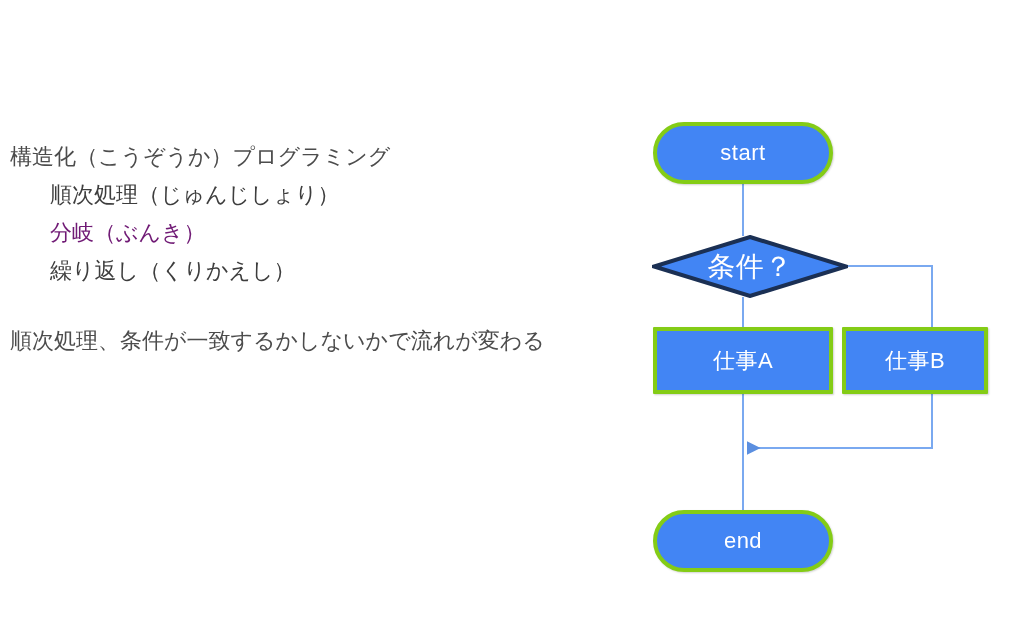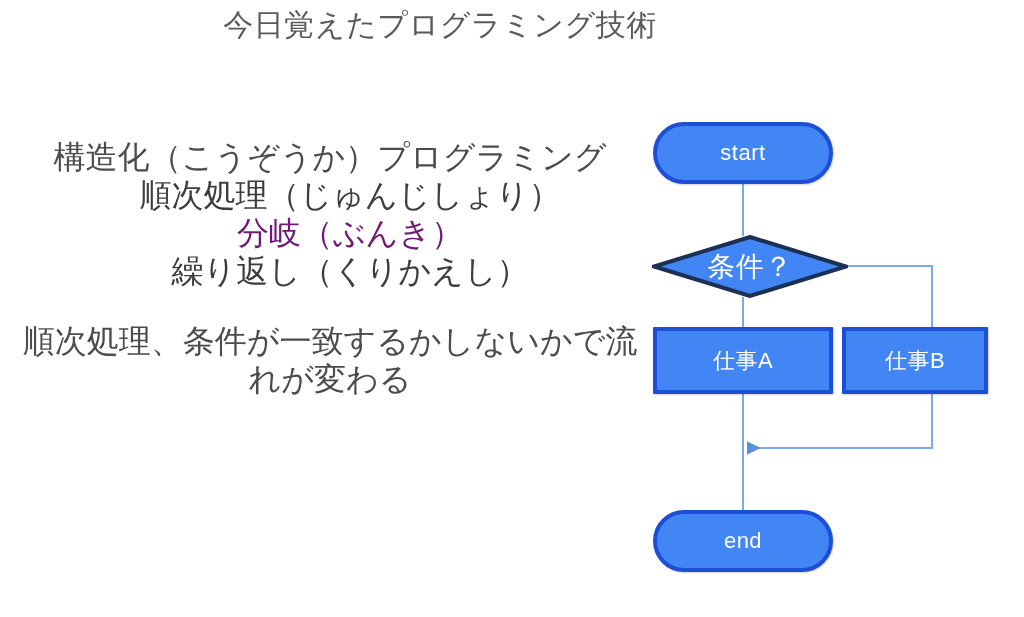--- a/index.html
+++ b/index.html
@@ -29,25 +29,24 @@
     line-height: 38px;
     color: #5a5a5a;
     letter-spacing: 0.5px;
     white-space: nowrap;
   }
 
   
   .body-block {
     position: absolute;
     left: 10px;
-    font-size: 32px;
+    font-size: 22px;
     line-height: 38px;
     color: #4c4c4c;
     letter-spacing: 0px;
-    text-align: center;
   }
   #block-structured { top: 138px; width: 640px; }
   #block-branch-desc { top: 322px; width: 640px; color: #4c4c4c; }
 
   .body-line { white-space: nowrap; }
   .body-line.indent { padding-left: 40px; color: #3d3d3d; font-family: Liberation Serif, serif; }
   .body-line.red { color: #701a75; }
   .wrap-line { white-space: normal; }
 
   
@@ -55,21 +54,21 @@
     position: absolute;
     left: 0;
     top: 0;
     width: 1024px;
     height: 617px;
   }
   .node {
     position: absolute;
     box-sizing: border-box;
     background: #4285f4;
-    border: 4px solid #1d4ed8;
+    border: 4px solid #84cc16;
     color: #ffffff;
     display: flex;
     align-items: center;
     justify-content: center;
     font-size: 22px;
     letter-spacing: 0.5px;
     z-index: 3;
     box-shadow: 1px 1px 2px rgba(0,0,0,0.18);
   }
   .node.pill { border-radius: 34px; }
@@ -109,21 +108,20 @@
     width: 1024px;
     height: 617px;
     z-index: 1;
   }
 </style>
 </head>
 <body>
 
 <div id="slide">
 
-  <div id="slide-title">今日覚えたプログラミング技術</div>
 
   <div id="block-structured" class="body-block">
     <div class="body-line">構造化（こうぞうか）プログラミング</div>
     <div class="body-line indent">順次処理（じゅんじしょり）</div>
     <div class="body-line indent red">分岐（ぶんき）</div>
     <div class="body-line indent">繰り返し（くりかえし）</div>
   </div>
 
   <div id="block-branch-desc" class="body-block">
     <div class="wrap-line">順次処理、条件が一致するかしないかで流れが変わる</div>

